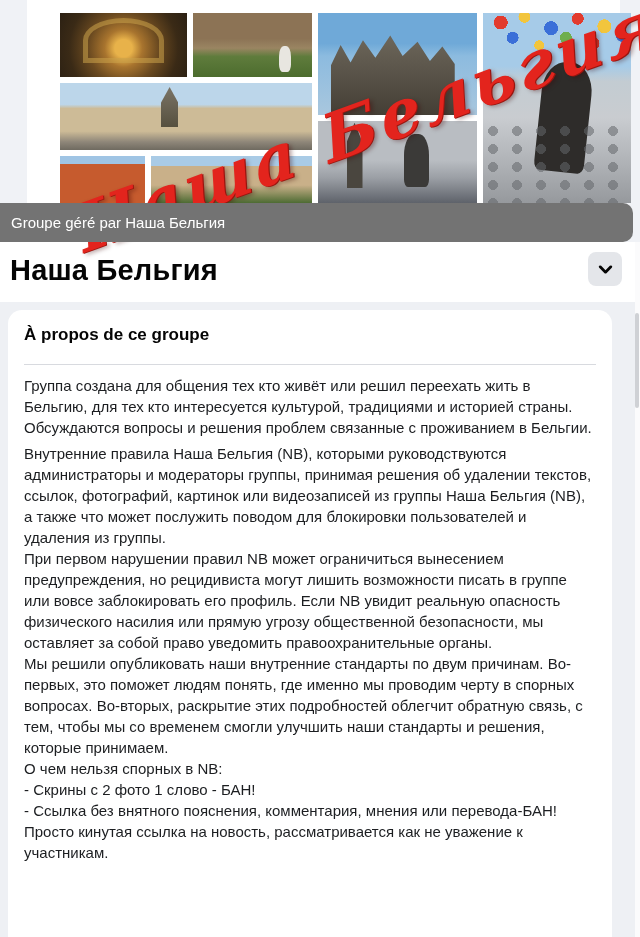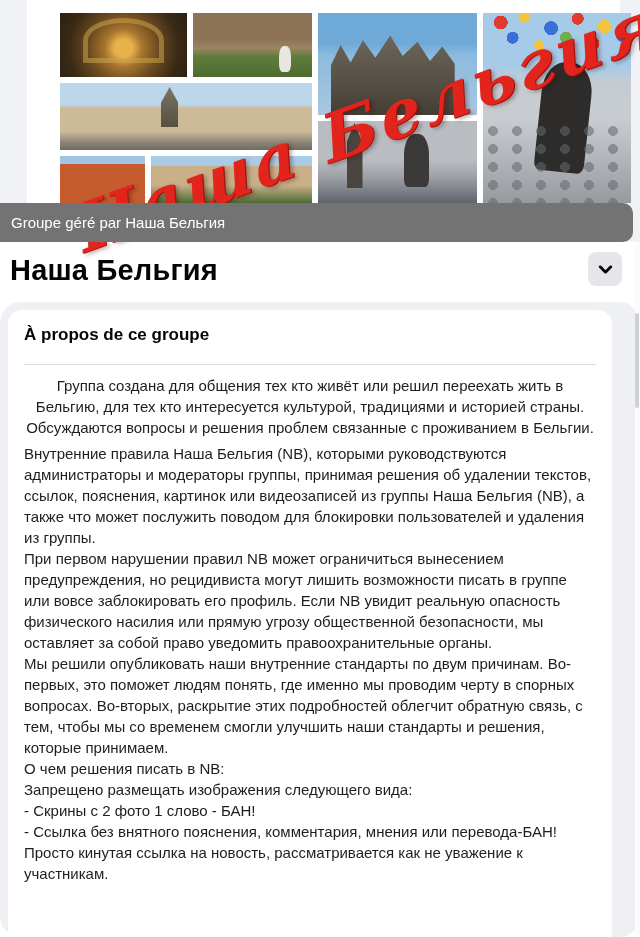--- a/index.html
+++ b/index.html
@@ -69,27 +69,27 @@
     background:#737373;border-radius:0 10px 10px 0;
     display:flex;align-items:center;padding-left:11px;box-sizing:border-box;
     color:#ffffff;font-size:15px;
   }
   
   .title-row{position:absolute;left:0;top:242px;width:640px;height:60px;background:#fff;}
   .group-title{position:absolute;left:10px;top:12px;margin:0;font-size:29px;font-weight:700;color:#050505;letter-spacing:.2px;}
   .chev-btn{position:absolute;right:18px;top:10px;width:34px;height:34px;border:none;
     background:#e4e6ea;border-radius:8px;display:flex;align-items:center;justify-content:center;cursor:pointer;padding:0;}
   
-  .content-bg{position:absolute;left:0;top:302px;width:640px;bottom:0;background:#eef0f4;border-radius:21px;}
+  .content-bg{position:absolute;left:0;top:302px;width:640px;bottom:0;background:#eef0f4;}
   .about-card{position:absolute;left:8px;top:8px;width:604px;bottom:0;background:#fff;
     border-radius:14px 14px 0 0;box-sizing:border-box;padding:15px 16px 20px;overflow:hidden;}
   .about-title{margin:0;font-size:17px;font-weight:700;color:#050505;}
   .divider{height:1px;background:#d8dadf;margin:19px 0 10px;}
   .about-text{font-size:15px;line-height:21px;color:#1c1e21;}
-  .about-intro{margin:8px 0 5px;text-align:center;}
+  .about-intro{margin:8px 0 5px;}
   .rules div{margin:0;}
   
   .scroll-track{position:absolute;right:0;top:242px;bottom:0;width:5px;background:#fbfbfc;}
   .scroll-thumb{position:absolute;right:1px;top:313px;height:95px;width:4px;background:#cfd1d5;border-radius:2px;}
 </style>
 </head>
 <body>
 
 <div class="cover-wrap">
   <div class="cover-card">
@@ -123,25 +123,24 @@
   </button>
 </div>
 
 <div class="content-bg">
   <div class="about-card">
     <h2 class="about-title">À propos de ce groupe</h2>
     <div class="divider"></div>
     <div class="about-text">
       <p class="about-intro">Группа создана для общения тех кто живёт или решил переехать жить в Бельгию, для тех кто интересуется культурой, традициями и историей страны. Обсуждаются вопросы и решения проблем связанные с проживанием в Бельгии.</p>
       <div class="rules">
-          <div>Внутренние правила Наша Бельгия (NB), которыми руководствуются администраторы и модераторы группы, принимая решения об удалении текстов, ссылок, пояснения, картинок или видеозаписей из группы Наша Бельгия (NB), а также что может послужить поводом для блокировки пользователей и удаления из группы.</div>
+          <div>Внутренние правила Наша Бельгия (NB), которыми руководствуются администраторы и модераторы группы, принимая решения об удалении текстов, ссылок, фотографий, картинок или видеозаписей из группы Наша Бельгия (NB), а также что может послужить поводом для блокировки пользователей и удаления из группы.</div>
           <div>При первом нарушении правил NB может ограничиться вынесением предупреждения, но рецидивиста могут лишить возможности писать в группе или вовсе заблокировать его профиль. Если NB увидит реальную опасность физического насилия или прямую угрозу общественной безопасности, мы оставляет за собой право уведомить правоохранительные органы.</div>
           <div>Мы решили опубликовать наши внутренние стандарты по двум причинам. Во-первых, это поможет людям понять, где именно мы проводим черту в спорных вопросах. Во-вторых, раскрытие этих подробностей облегчит обратную связь, с тем, чтобы мы со временем смогли улучшить наши стандарты и решения, которые принимаем.</div>
-          <div>О чем решения писать в NB:</div>
-          <div>Запрещено размещать изображения следующего вида:</div>
+          <div>О чем нельзя спорных в NB:</div>
           <div>- Скрины с 2 фото 1 слово - БАН!</div>
           <div>- Ссылка без внятного пояснения, комментария, мнения или перевода-БАН! Просто кинутая ссылка на новость, рассматривается как не уважение к участникам.</div>
         </div>
     </div>
   </div>
 </div>
 
 <div class="scroll-track"></div>
 <div class="scroll-thumb"></div>
 

